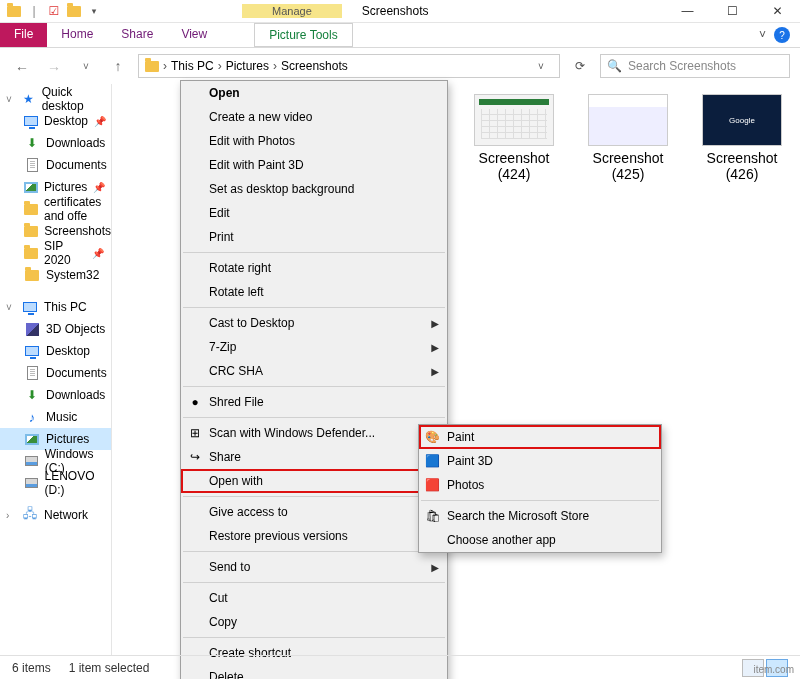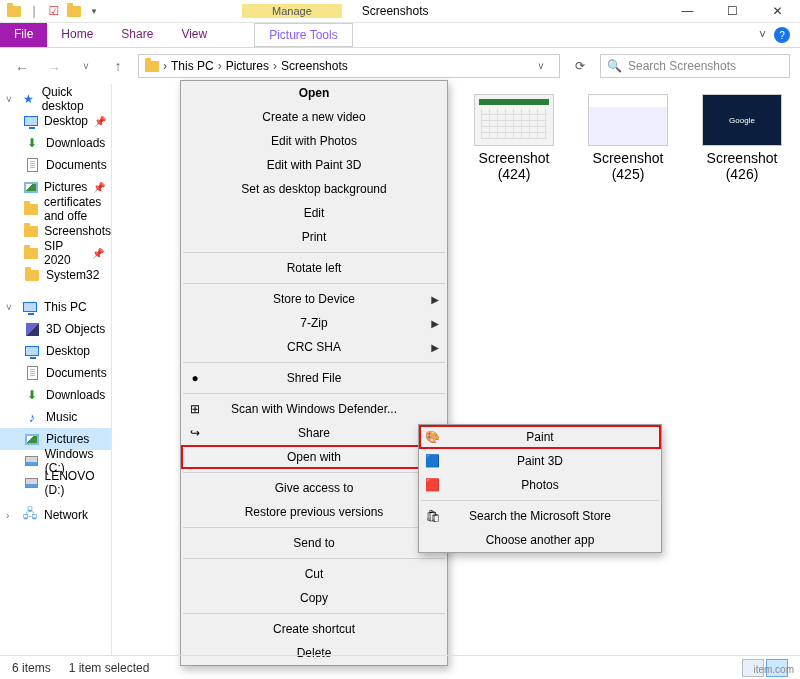--- a/index.html
+++ b/index.html
@@ -11,22 +11,22 @@
 .qat .ico { width: 16px; height: 16px; display: inline-flex; align-items: center; justify-content: center; }
 .tab-contextual { margin-left: 140px; display: flex; flex-direction: column; align-items: flex-start; }
 .tab-contextual .top { background: #f7e58a; font-size: 11px; padding: 1px 30px; color: #555; }
 .titlebar .title { margin-left: 20px; font-size: 12px; }
 .winbtns { margin-left: auto; display: flex; }
 .winbtns div { width: 45px; height: 23px; display: flex; align-items: center; justify-content: center; font-size: 12px; color: #333; }
 
 
 .ribbon { height: 25px; display: flex; align-items: stretch; border-bottom: 1px solid #d9d9d9; }
 .tab { padding: 4px 14px 0; font-size: 12px; color: #701a75; }
-.tab.file { background: #a21caf; color: #fff; }
-.tab.ctx { background: #fff; color: #8b5cf6; border: 1px solid #d0d0d0; margin-left: 2px; }
+.tab.file { background: #be185d; color: #fff; }
+.tab.ctx { background: #fff; color: #15803d; border: 1px solid #d0d0d0; margin-left: 2px; }
 .ribbon-right { margin-left: auto; display: flex; align-items: center; gap: 8px; padding-right: 10px; }
 .help-ico { width: 16px; height: 16px; border-radius: 50%; background: #1a73e8; color: #fff; font-size: 10px; display: flex; align-items: center; justify-content: center; }
 
 
 .addr { height: 36px; display: flex; align-items: center; padding: 6px 10px; gap: 8px; }
 .navbtn { width: 24px; height: 24px; display: flex; align-items: center; justify-content: center; color: #666; font-size: 14px; }
 .addrbox { flex: 1; height: 24px; border: 1px solid #ccc; display: flex; align-items: center; padding: 0 6px; font-size: 12px; gap: 4px; }
 .search { width: 190px; height: 24px; border: 1px solid #ccc; display: flex; align-items: center; padding: 0 6px; color: #888; font-size: 12px; gap: 6px; }
 .refresh, .drphist { width: 24px; height: 24px; display: flex; align-items: center; justify-content: center; color: #555; }
 
@@ -51,21 +51,21 @@
 .thumb .bar { position: absolute; left: 4px; right: 4px; height: 6px; background: #2a7d3a; top: 4px; }
 .thumb .grid { position: absolute; inset: 14px 6px 6px; background: repeating-linear-gradient(0deg,#ddd 0 1px,transparent 1px 6px), repeating-linear-gradient(90deg,#ddd 0 1px,transparent 1px 8px); }
 .thumb.web { background: linear-gradient(180deg,#fff 0 12px,#eef 12px 100%); }
 .thumb.dark { background: #0b1e3d; }
 .thumb.dark::after { content:"Google"; color:#fff; font-size:8px; position:absolute; inset:0; display:flex; align-items:center; justify-content:center; }
 
 
 .menu { position: absolute; background: #f0f0f0; border: 1px solid #a0a0a0; font-size: 12px; box-shadow: 2px 4px 8px rgba(0,0,0,.25); }
 .menu.m1 { left: 180px; top: 80px; width: 268px; }
 .menu.m2 { left: 418px; top: 424px; width: 244px; }
-.mi { height: 24px; display: flex; align-items: center; padding: 0 28px; position: relative; justify-content: center; }
+.mi { height: 24px; display: flex; align-items: center; padding: 0 28px; position: relative; }
 .mi .sub { position: absolute; right: 8px; color: #333; font-size: 10px; }
 .mi .mico { position: absolute; left: 6px; width: 16px; height: 16px; display: inline-flex; align-items: center; justify-content: center; font-size: 12px; }
 .menu hr { border: none; border-top: 1px solid #d0d0d0; margin: 3px 2px; }
 .mi.hl { outline: 2px solid #d11; outline-offset: -2px; }
 .mi.bold { font-weight: 700; }
 
 
 .status { position: absolute; left: 0; right: 0; bottom: 0; height: 24px; border-top: 1px solid #e0e0e0; display: flex; align-items: center; padding: 0 12px; gap: 18px; font-size: 12px; color: #333; }
 .status .views { margin-left: auto; display: flex; gap: 2px; }
 .status .views div { width: 22px; height: 18px; border: 1px solid #bbb; background: #e8f1fb; }
@@ -344,27 +344,32 @@
 
        </div>
     <div class="mi  ">
 
          <span>Print</span>
 
        </div>
     <hr>
     <div class="mi  ">
 
+         <span>Rotate right</span>
+
+       </div>
+    <div class="mi  ">
+
          <span>Rotate left</span>
 
        </div>
     <hr>
     <div class="mi  ">
 
-         <span>Store to Device</span>
+         <span>Cast to Desktop</span>
          <span class="sub">▶</span>
        </div>
     <div class="mi  ">
 
          <span>7-Zip</span>
          <span class="sub">▶</span>
        </div>
     <div class="mi  ">
 
          <span>CRC SHA</span>

